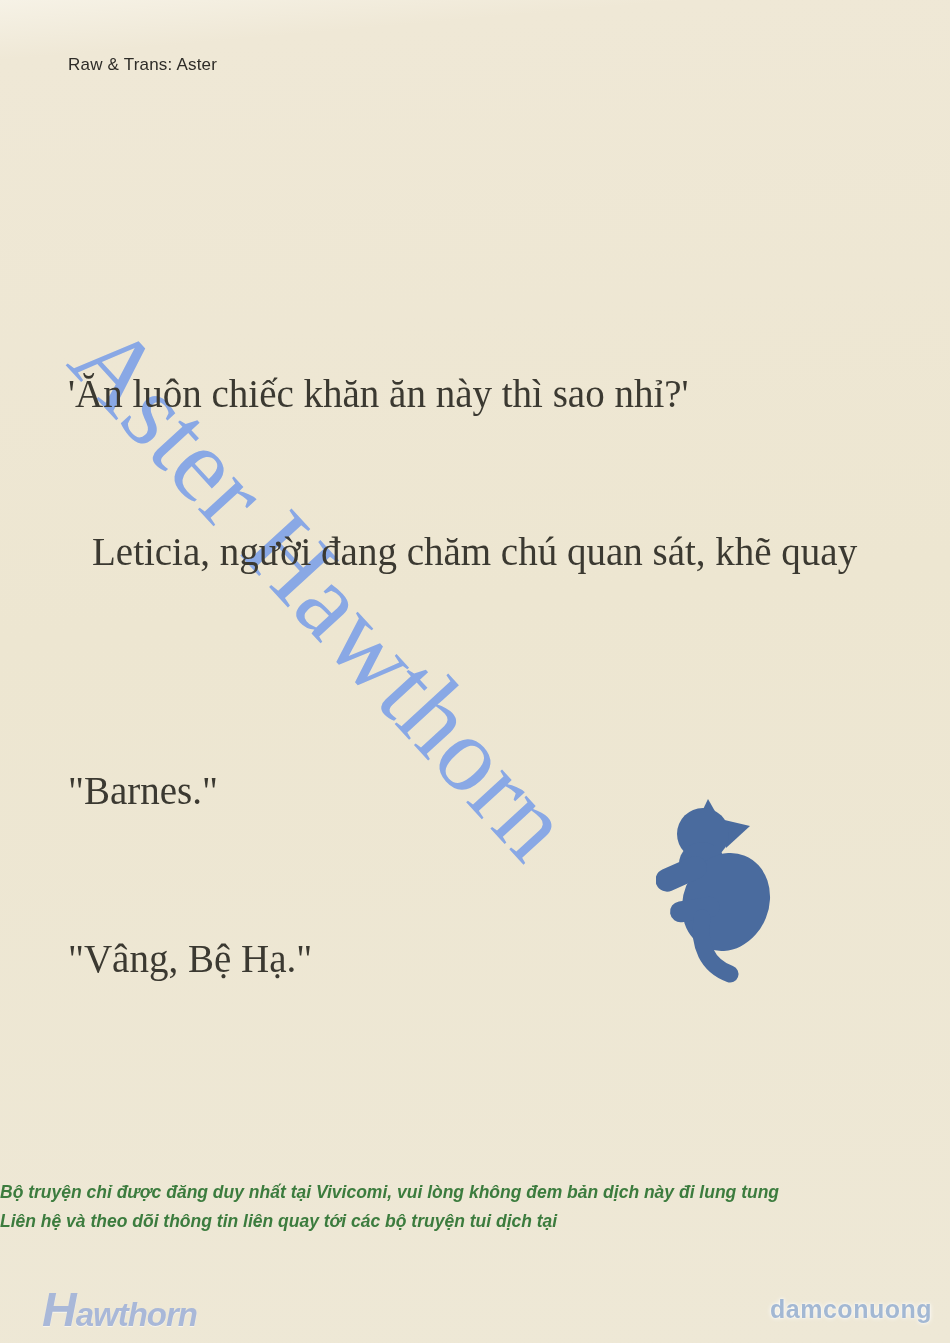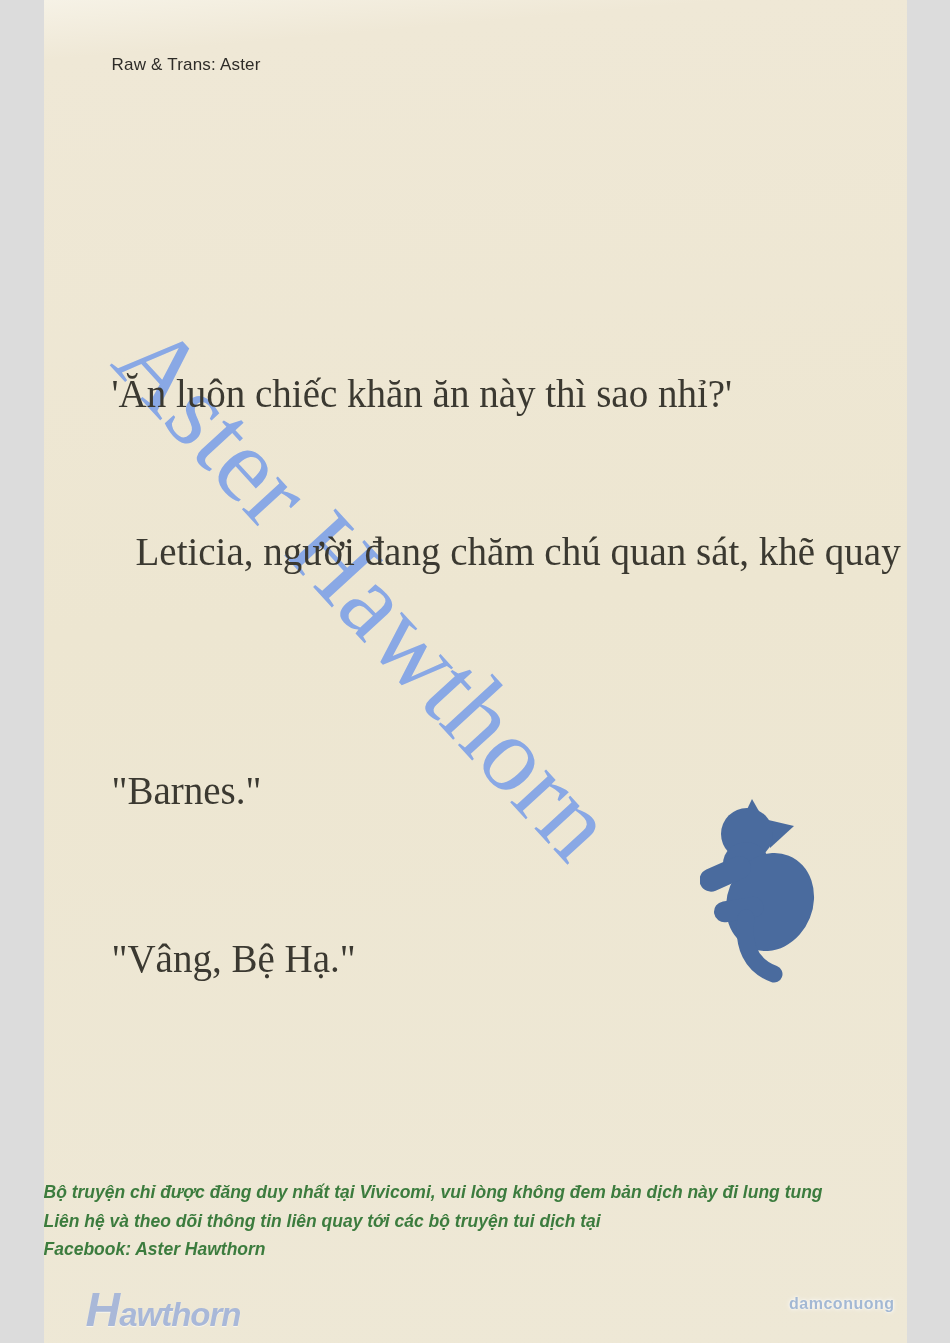--- a/index.html
+++ b/index.html
@@ -1,18 +1,18 @@
 <!DOCTYPE html>
 <html><head>
 <meta charset="utf-8">
 <style>
   html,body{margin:0;padding:0;background:#dcdcdc;}
   .page{
     position:relative;
-    width:863px;height:1343px;
+    width:950px;height:1343px;
     margin:0 auto;
     overflow:hidden;
     background:linear-gradient(175deg,#f6f2e6 0px,#efe8d6 60px,#ede6d1 45%,#eee8d6 100%);
     font-family:"Liberation Serif", serif;
   }
   .credit{
     position:absolute;left:68px;top:55px;
     font-family:"Liberation Sans", sans-serif;
     font-size:17px;color:#2e2c28;letter-spacing:.2px;
     z-index:3;
@@ -53,23 +53,23 @@
     position:absolute;left:42px;top:1282px;
     font-family:"Liberation Sans", sans-serif;
     font-style:italic;font-weight:bold;
     font-size:33px;letter-spacing:-1px;
     color:#a9b8d8;
     text-shadow:0 1px 1px rgba(255,255,255,.6);
     z-index:2;
   }
   .logo::first-letter{font-size:48px;}
   .sitemark{
-    position:absolute;right:12px;top:1295px;
+    position:absolute;right:18px;top:1295px;
     font-family:"Liberation Sans", sans-serif;
-    font-weight:bold;font-size:16px;letter-spacing:.5px;
+    font-weight:bold;font-size:25px;letter-spacing:.5px;
     color:#a3b8d3;
     text-shadow:0 0 5px rgba(255,255,255,.95),0 0 2px rgba(255,255,255,.9);
     z-index:2;
   }
 </style>
 </head>
 <body>
 
 <div class="page">
 
@@ -110,20 +110,19 @@
 
       <rect x="14" y="104" width="50" height="21" rx="10.5" transform="rotate(-9 20 114)"></rect>
 
       <path d="M46 120 C42 148 52 168 74 176" fill="none" stroke="#4a6b9e" stroke-width="17" stroke-linecap="round"></path>
     </g>
   </svg>
 
   <div class="footer">
     <div>Bộ truyện chỉ được đăng duy nhất tại Vivicomi, vui lòng không đem bản dịch này đi lung tung</div>
     <div>Liên hệ và theo dõi thông tin liên quay tới các bộ truyện tui dịch tại</div>
-    <div>Facebook: Aster Hawthorn</div>
   </div>
 
   <div class="logo">Hawthorn</div>
 
   <div class="sitemark">damconuong</div>
 
 </div>
 
 </body></html>

